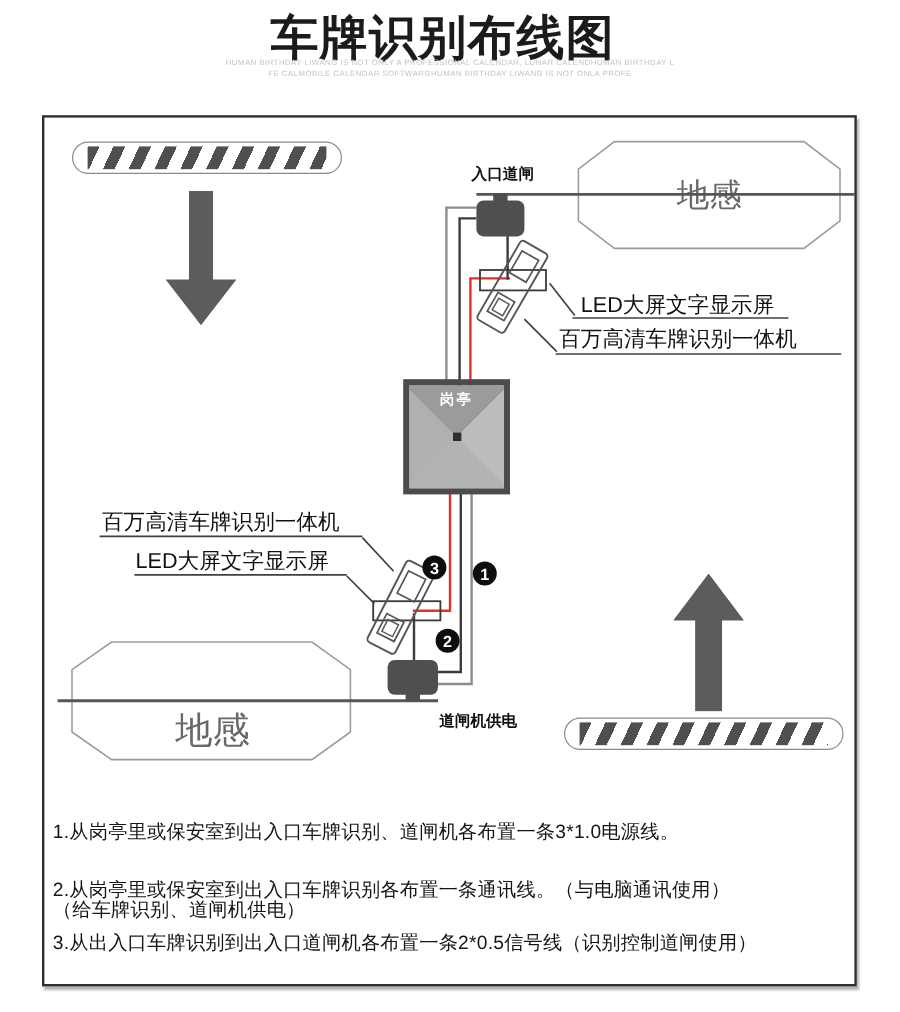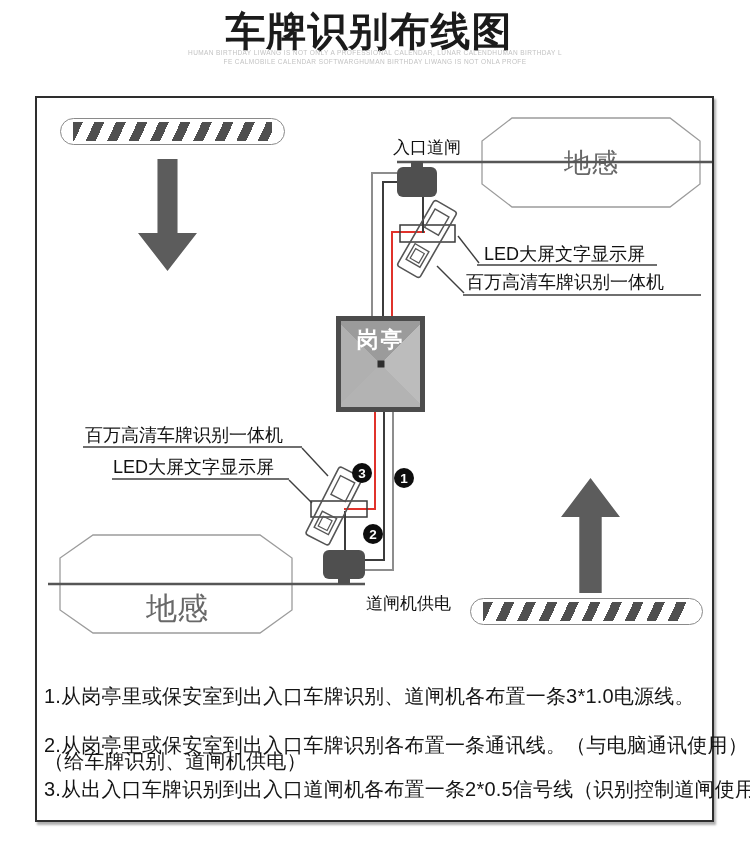--- a/index.html
+++ b/index.html
@@ -45,36 +45,36 @@
                  width:12px; height:7px; background:#4f4f4f; }
   .gate-in::after  { top:-6px; }
   .gate-out::after { bottom:-5px; }
 
   
   .booth { left:336px; top:316px; width:89px; height:96px;
            border:5px solid #4c4c4c; background:
            conic-gradient(from 45deg at 50% 50%, #bcbcbc 0 90deg, #b3b3b3 90deg 180deg,
                           #b0b0b0 180deg 270deg, #9b9b9b 270deg 360deg); }
   .booth .booth-label { position:absolute; top:4px; left:0; width:100%; text-align:center;
-           color:#fff; font-weight:700; font-size:22px; letter-spacing:2px; }
+           color:#fff; font-weight:700; font-size:12px; letter-spacing:2px; }
   .booth .core { position:absolute; left:50%; top:50%; width:7px; height:7px;
            transform:translate(-50%,-50%); background:#2e2e2e; }
 
   
   .lbl { color:#111; white-space:nowrap; }
-  .lbl-17 { font-size:17px; font-weight:400; }
+  .lbl-17 { font-size:13px; font-weight:700; }
   .lbl-19 { font-size:18px; font-weight:500; }
 
   
   .marker { width:20px; height:20px; border-radius:50%; background:#0d0d0d; color:#fff;
             font-size:13.5px; font-weight:700; display:flex; align-items:center;
             justify-content:center; }
 
   
-  .note { position:absolute; left:44px; z-index:3; font-size:20px; font-weight:500;
+  .note { position:absolute; left:44px; z-index:3; font-size:16px; font-weight:500;
           color:#151515; white-space:nowrap; letter-spacing:.2px; }
 </style>
 </head>
 <body>
 
 <div id="canvas">
 
   <div class="title">车牌识别布线图</div>
   <div class="wm wm1">HUMAN BIRTHDAY LIWANG IS NOT ONLY A PROFESSIONAL CALENDAR, LUNAR CALENDHUMAN BIRTHDAY L</div>
   <div class="wm wm2">FE CALMOBILE CALENDAR SOFTWARGHUMAN BIRTHDAY LIWANG IS NOT ONLA PROFE</div>

